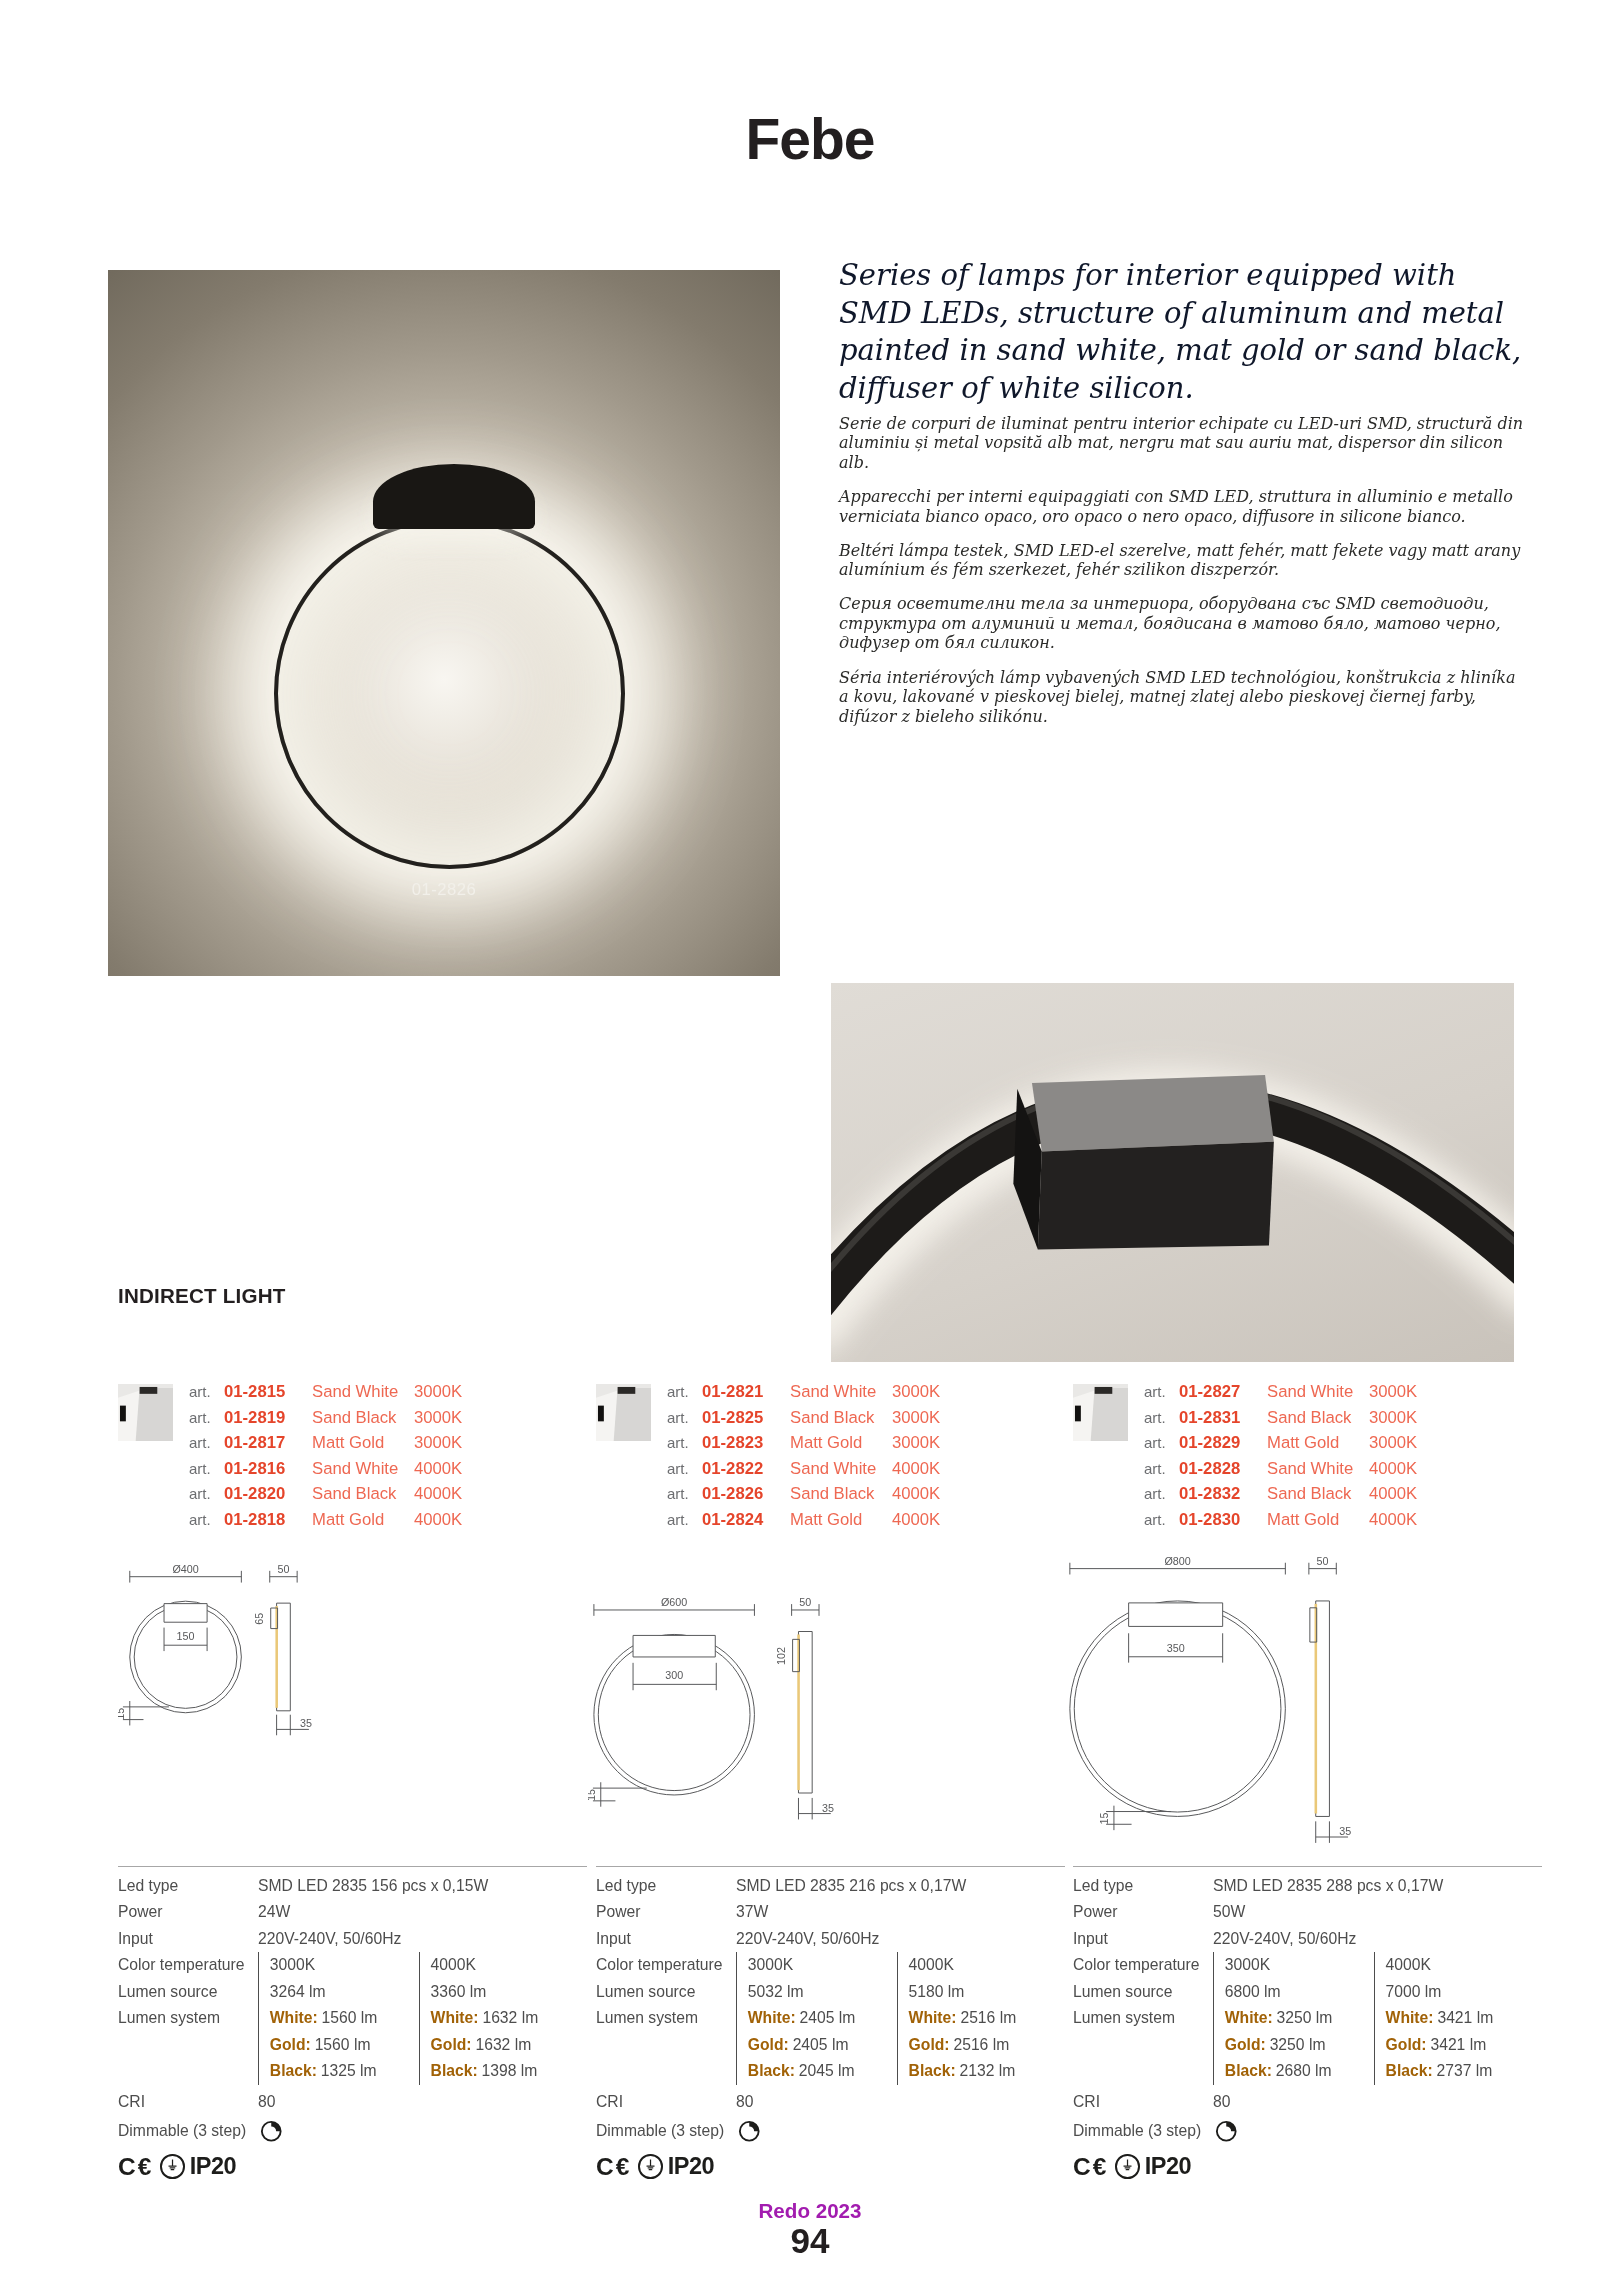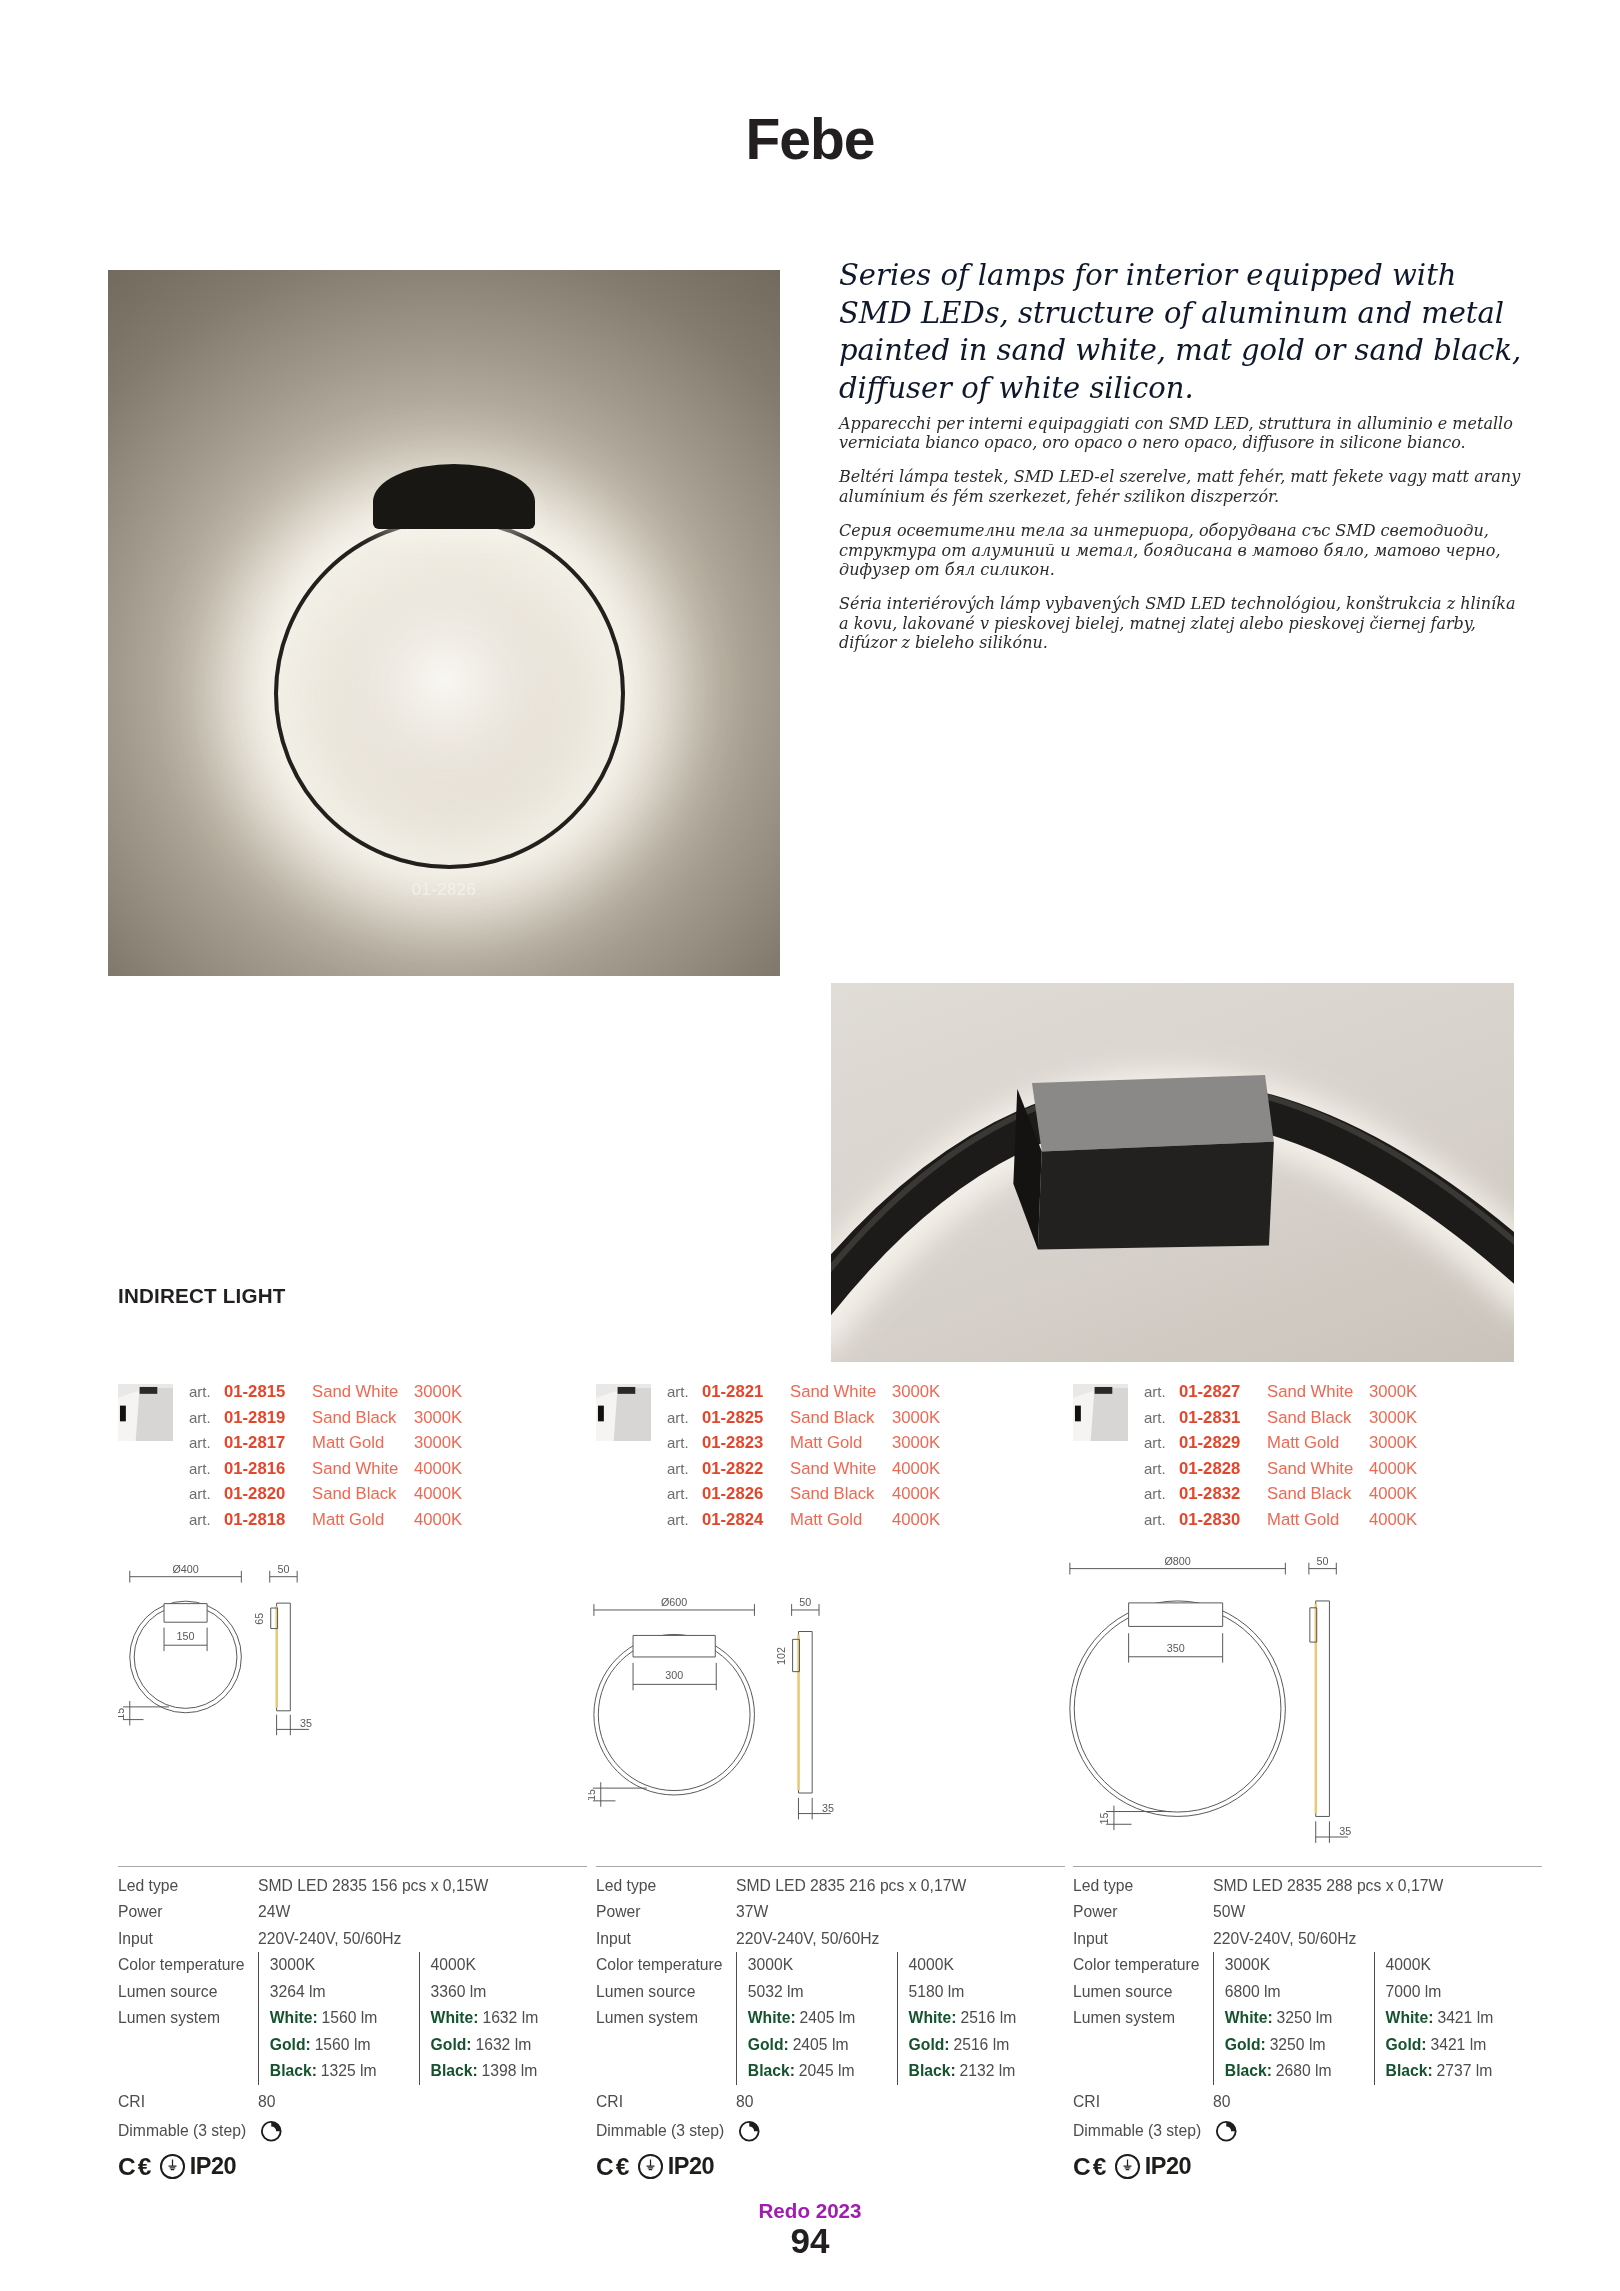--- a/index.html
+++ b/index.html
@@ -55,21 +55,21 @@
   
   .spec{position:absolute;width:469px;border-top:1px solid #a7a7a7;padding-top:5.9px;
         font-size:15.7px;color:#4d4d4d;}
   .srow{display:flex;height:26.5px;line-height:26.5px;}
   .slabel{width:140px;flex:none;}
   .split{display:flex;}
   .split .slabel{display:flex;flex-direction:column;}
   .split .slabel span{height:26.5px;line-height:26.5px;}
   .split-col{width:149px;flex:none;border-left:1px solid #4d4d4d;padding-left:10.8px;}
   .split-col div{height:26.5px;line-height:26.5px;white-space:nowrap;}
-  .split-col b{color:#14532d;font-weight:700;margin-right:3.9px;}
+  .split-col b{color:#a16207;font-weight:700;margin-right:3.9px;}
   .dim-row{display:flex;align-items:center;height:31px;}
   .dim-icon{margin-left:2px;display:inline-flex;}
   .certs{display:flex;align-items:center;margin-top:5.9px;height:29px;}
   .ce-mark{font-size:24.5px;font-weight:800;letter-spacing:2px;color:#1d1d1b;}
   .ground{width:20.6px;height:20.6px;border:2px solid #1d1d1b;border-radius:50%;margin:0 4.9px 0 6.9px;
         display:flex;align-items:center;justify-content:center;font-size:12.7px;font-weight:700;color:#1d1d1b;}
   .ip{font-size:23.5px;font-weight:800;color:#1d1d1b;letter-spacing:-0.5px;}
 
   
   .footer-brand{position:absolute;left:0;top:2199px;width:100%;text-align:center;
@@ -85,20 +85,21 @@
   <div class="title">Febe</div>
 
   <div class="hero">
     <div class="ring"></div>
     <div class="bracket"></div>
     <div class="caption">01-2826</div>
   </div>
 
   <div class="desc">
     <h2>Series of lamps for interior equipped with SMD LEDs, structure of aluminum and metal painted in sand white, mat gold or sand black, diffuser of white silicon.</h2>
+    <p>Serie de corpuri de iluminat pentru interior echipate cu LED-uri SMD, structură din aluminiu și metal vopsită alb mat, nergru mat sau auriu mat, dispersor din silicon alb.</p>
     <p>Apparecchi per interni equipaggiati con SMD LED, struttura in alluminio e metallo verniciata bianco opaco, oro opaco o nero opaco, diffusore in silicone bianco.</p>
     <p>Beltéri lámpa testek, SMD LED-el szerelve, matt fehér, matt fekete vagy matt arany alumínium és fém szerkezet, fehér szilikon diszperzór.</p>
     <p>Серия осветителни тела за интериора, оборудвана със SMD светодиоди, структура от алуминий и метал, боядисана в матово бяло, матово черно, дифузер от бял силикон.</p>
     <p>Séria interiérových lámp vybavených SMD LED technológiou, konštrukcia z hliníka a kovu, lakované v pieskovej bielej, matnej zlatej alebo pieskovej čiernej farby, difúzor z bieleho silikónu.</p>
   </div>
 
   <div class="photo2">
     <svg width="683" height="379" viewBox="0 0 697 387">
       <defs>
         <filter id="soft" x="-40%" y="-40%" width="180%" height="180%">

